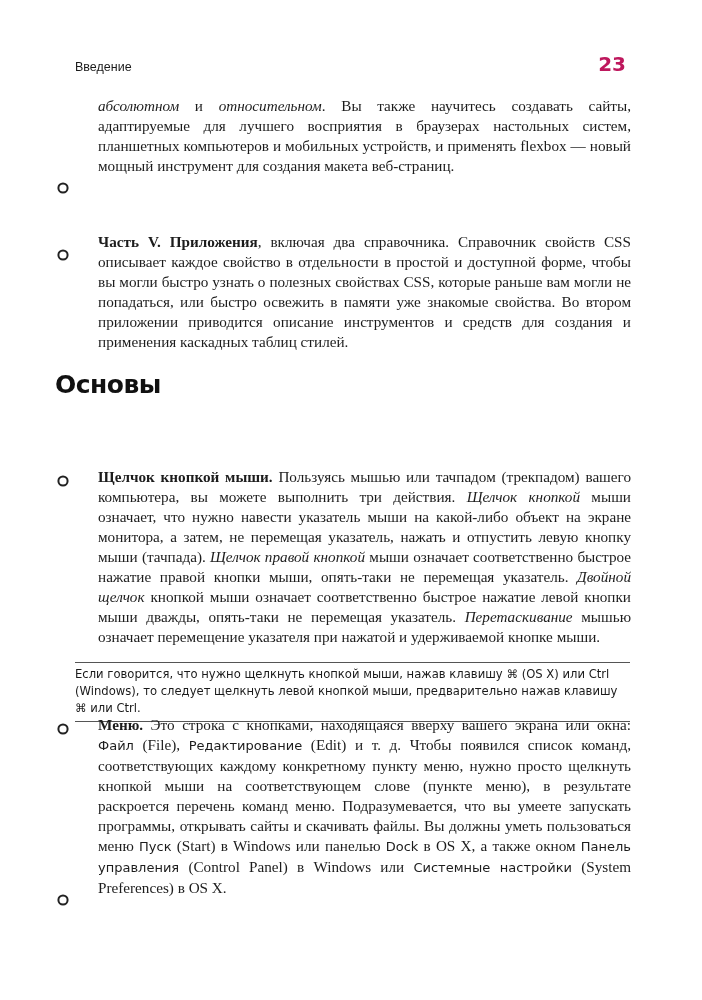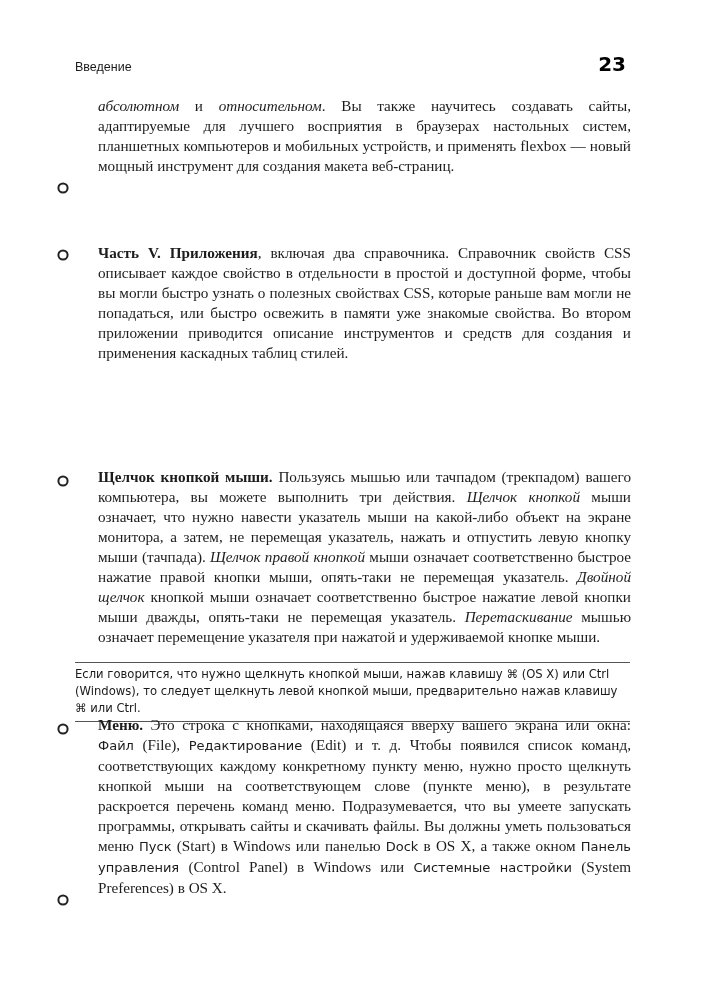--- a/index.html
+++ b/index.html
@@ -1,19 +1,19 @@
 <!DOCTYPE html>
 <html><head>
   <meta charset="utf-8">
   <style>
     html, body { margin: 0; padding: 0; background: #ffffff; }
     body { width: 702px; height: 1000px; position: relative; overflow: hidden; color: #1c1c1c; }
     .page { position: absolute; left: 0; top: 0; width: 698px; height: 1000px; }
     .run-head { position: absolute; left: 75px; top: 60px; font-family: "Liberation Sans", sans-serif; font-size: 12.5px; color: #1a1a1a; }
-    .page-num { position: absolute; right: 72px; top: 52px; font-family: "DejaVu Sans", sans-serif; font-weight: bold; font-size: 20px; color: #000000; }
+    .page-num { position: absolute; right: 72px; top: 52px; font-family: "DejaVu Sans", sans-serif; font-weight: bold; font-size: 20px; color: #be185d; }
     .serif { font-family: "Liberation Serif", serif; font-size: 15.2px; line-height: 20px; text-align: justify; }
     .block { position: absolute; left: 98px; width: 533px; }
     .para { position: absolute; left: 75px; width: 556px; }
     .bullet { position: absolute; left: 56px; width: 14px; height: 14px; }
     .bullet svg { display: block; }
     b { font-weight: bold; }
     i { font-style: italic; }
     .sans-inline { font-family: "DejaVu Sans", sans-serif; font-size: 13px; }
     h2.heading { position: absolute; left: 55px; top: 370px; margin: 0; font-family: "DejaVu Sans", sans-serif; font-weight: bold; font-size: 25px; letter-spacing: -0.5px; color: #111; }
     .note { position: absolute; left: 75px; top: 662px; width: 555px; border-top: 1.5px solid #555; border-bottom: 1.5px solid #555; padding: 3px 0 4px 0; font-family: "DejaVu Sans", sans-serif; font-size: 11.6px; line-height: 17px; color: #1a1a1a; }
@@ -34,24 +34,25 @@
     <svg width="14" height="14" viewBox="0 0 14 14">
         <circle cx="7" cy="7" r="4.6" fill="none" stroke="#222" stroke-width="2"></circle>
       </svg>
   </div>
 
   <div class="bullet" style="top:248px;">
     <svg width="14" height="14" viewBox="0 0 14 14">
         <circle cx="7" cy="7" r="4.6" fill="none" stroke="#222" stroke-width="2"></circle>
       </svg>
   </div>
-  <div class="serif block" style="top:243px;">
+  <div class="serif block" style="top:232px;">
     <b>Часть V. Приложения</b><span>, включая два справочника. Справочник свойств CSS описывает каждое свойство в отдельности в простой и доступной форме, чтобы вы могли быстро узнать о полезных свойствах CSS, которые раньше вам могли не попадаться, или быстро освежить в памяти уже знакомые свойства. Во втором приложении приводится описание инструментов и средств для создания и применения каскадных таблиц стилей.</span>
   </div>
 
+  <h2 class="heading">Основы</h2>
 
 
   <div class="bullet" style="top:474px;">
     <svg width="14" height="14" viewBox="0 0 14 14">
         <circle cx="7" cy="7" r="4.6" fill="none" stroke="#222" stroke-width="2"></circle>
       </svg>
   </div>
   <div class="serif block" style="top:467px;">
     <b>Щелчок кнопкой мыши.</b><span> Пользуясь мышью или тачпадом (трекпадом) вашего компьютера, вы можете выполнить три действия. </span><i>Щелчок кнопкой</i><span> мыши означает, что нужно навести указатель мыши на какой-либо объект на экране монитора, а затем, не перемещая указатель, нажать и отпустить левую кнопку мыши (тачпада). </span><i>Щелчок правой кнопкой</i><span> мыши означает соответственно быстрое нажатие правой кнопки мыши, опять-таки не перемещая указатель. </span><i>Двойной щелчок</i><span> кнопкой мыши означает соответственно быстрое нажатие левой кнопки мыши дважды, опять-таки не перемещая указатель. </span><i>Перетаскивание</i><span> мышью означает перемещение указателя при нажатой и удерживаемой кнопке мыши.</span>
   </div>

